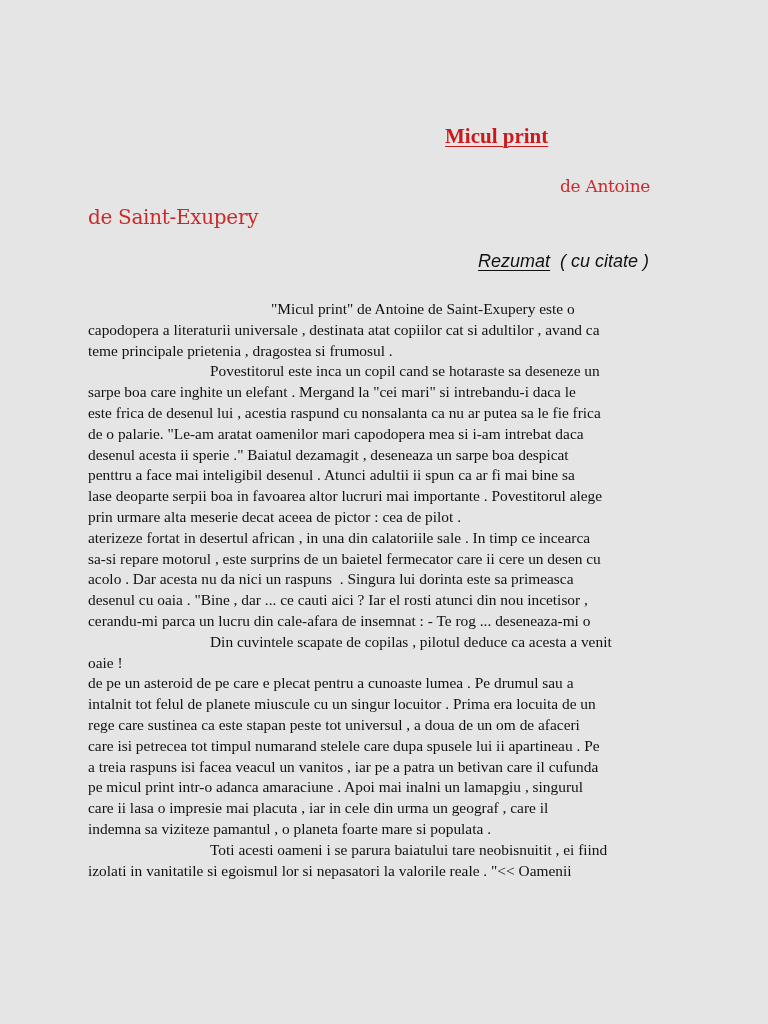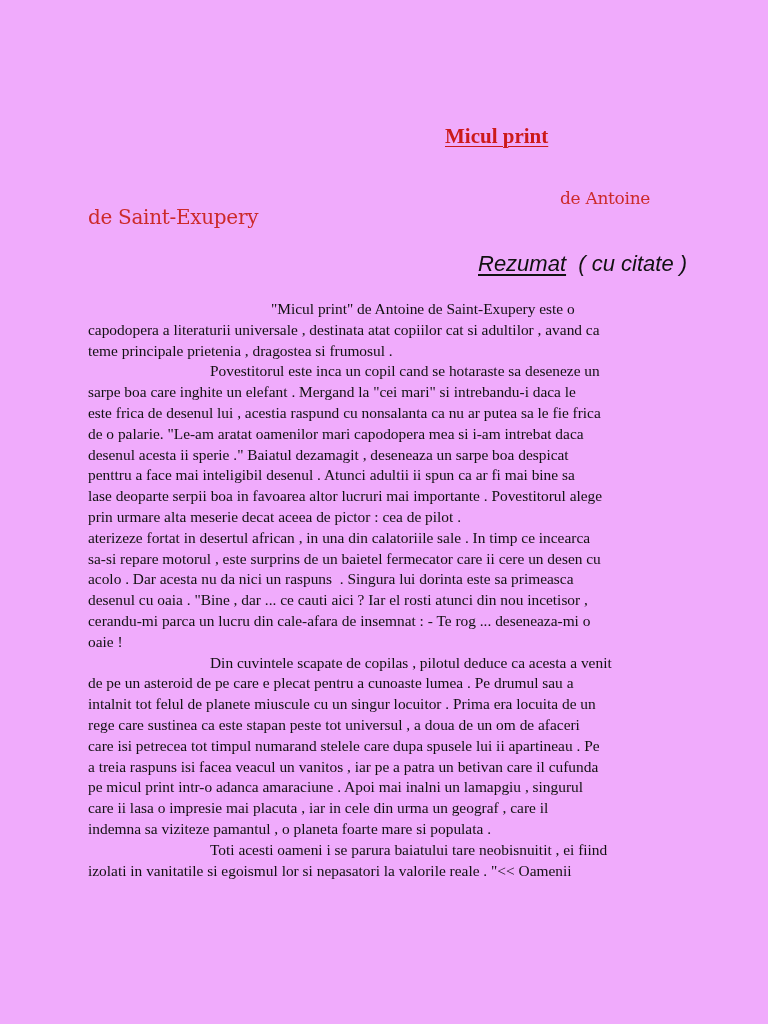--- a/index.html
+++ b/index.html
@@ -12,60 +12,60 @@
       height: 1024px;
       position: relative;
       overflow: hidden;
       font-family: "Liberation Serif", "DejaVu Serif", serif;
       color: #111111;
     }
     .page {
       position: absolute;
       left: 0; top: 0;
       width: 768px; height: 1024px;
-      background: #f0abfc;
+      background: #e5e5e5;
     }
     .title {
       position: absolute;
       left: 445px;
       top: 124px;
       font-size: 21px;
       font-weight: bold;
       color: #cc1a1a;
       text-decoration: underline;
       text-decoration-thickness: 1px;
       text-underline-offset: 3px;
       margin: 0;
       white-space: nowrap;
     }
     .author-1 {
       position: absolute;
       left: 560px;
-      top: 188px;
+      top: 176px;
       font-size: 17px;
       color: #cc2a2a;
       white-space: nowrap;
       font-family: "DejaVu Serif", "Liberation Serif", serif;
       letter-spacing: -0.3px;
     }
     .author-2 {
       position: absolute;
       left: 88px;
       top: 205px;
       font-size: 20px;
       color: #cc2a2a;
       white-space: nowrap;
       font-family: "DejaVu Serif", "Liberation Serif", serif;
       letter-spacing: -0.3px;
     }
     .subtitle {
       position: absolute;
       left: 478px;
       top: 251px;
-      font-size: 22px;
+      font-size: 18px;
       font-style: italic;
       color: #111111;
       white-space: nowrap;
       font-family: "Liberation Sans", "DejaVu Sans", sans-serif;
     }
     .subtitle .u {
       text-decoration: underline;
       text-underline-offset: 3px;
     }
     .body-text {
@@ -111,22 +111,22 @@
     <span class="line">de o palarie. "Le-am aratat oamenilor mari capodopera mea si i-am intrebat daca</span>
     <span class="line">desenul acesta ii sperie ." Baiatul dezamagit , deseneaza un sarpe boa despicat</span>
     <span class="line">penttru a face mai inteligibil desenul . Atunci adultii ii spun ca ar fi mai bine sa</span>
     <span class="line">lase deoparte serpii boa in favoarea altor lucruri mai importante . Povestitorul alege</span>
     <span class="line">prin urmare alta meserie decat aceea de pictor : cea de pilot .</span>
     <span class="line">aterizeze fortat in desertul african , in una din calatoriile sale . In timp ce incearca</span>
     <span class="line">sa-si repare motorul , este surprins de un baietel fermecator care ii cere un desen cu</span>
     <span class="line" style="white-space:pre;">acolo . Dar acesta nu da nici un raspuns  . Singura lui dorinta este sa primeasca</span>
     <span class="line">desenul cu oaia . "Bine , dar ... ce cauti aici ? Iar el rosti atunci din nou incetisor ,</span>
     <span class="line">cerandu-mi parca un lucru din cale-afara de insemnat : - Te rog ... deseneaza-mi o</span>
+    <span class="line indent">Din cuvintele scapate de copilas , pilotul deduce ca acesta a venit</span>
     <span class="line">oaie !</span>
-    <span class="line indent">Din cuvintele scapate de copilas , pilotul deduce ca acesta a venit</span>
     <span class="line">de pe un asteroid de pe care e plecat pentru a cunoaste lumea . Pe drumul sau a</span>
     <span class="line">intalnit tot felul de planete miuscule cu un singur locuitor . Prima era locuita de un</span>
     <span class="line">rege care sustinea ca este stapan peste tot universul , a doua de un om de afaceri</span>
     <span class="line">care isi petrecea tot timpul numarand stelele care dupa spusele lui ii apartineau . Pe</span>
     <span class="line">a treia raspuns isi facea veacul un vanitos , iar pe a patra un betivan care il cufunda</span>
     <span class="line">pe micul print intr-o adanca amaraciune . Apoi mai inalni un lamapgiu , singurul</span>
     <span class="line">care ii lasa o impresie mai placuta , iar in cele din urma un geograf , care il</span>
     <span class="line">indemna sa viziteze pamantul , o planeta foarte mare si populata .</span>
     <span class="line indent">Toti acesti oameni i se parura baiatului tare neobisnuitit , ei fiind</span>
     <span class="line">izolati in vanitatile si egoismul lor si nepasatori la valorile reale . "&lt;&lt; Oamenii</span>

